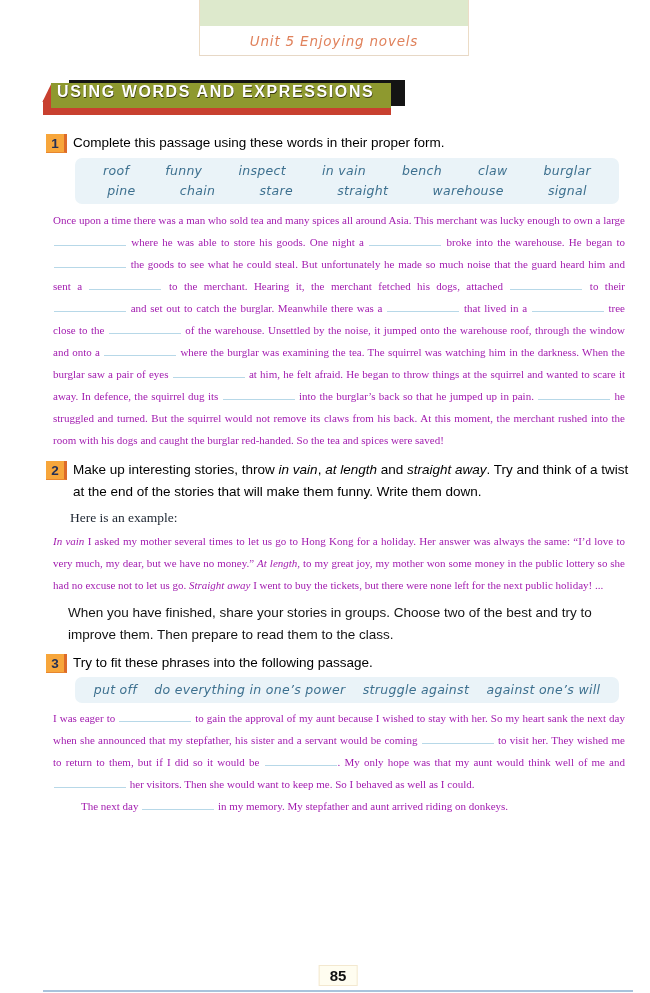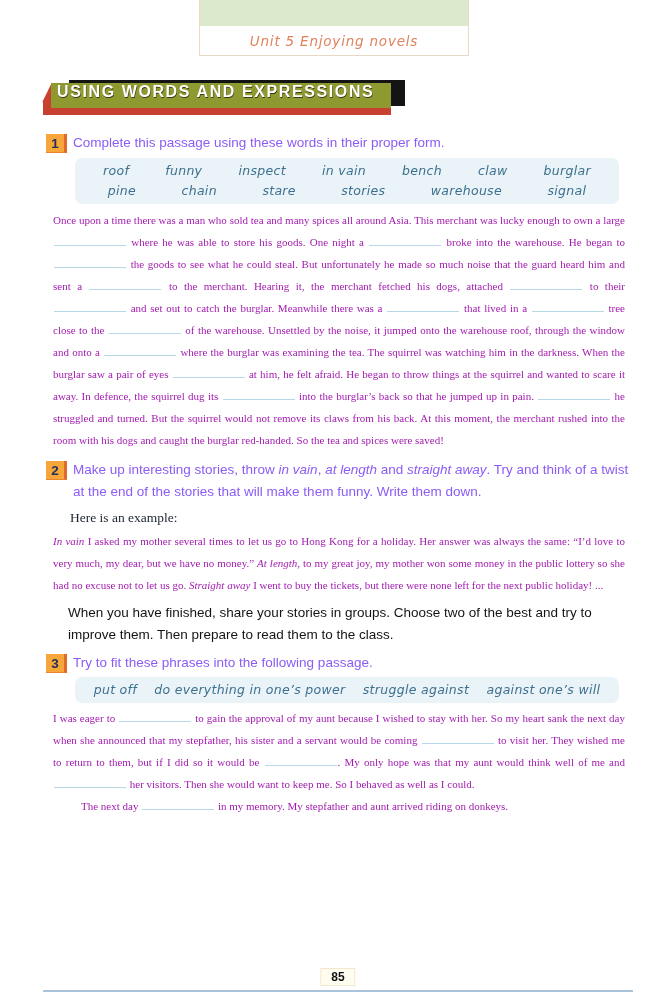--- a/index.html
+++ b/index.html
@@ -25,21 +25,21 @@
                 padding-left:6px;white-space:nowrap;text-shadow:0.5px 0.5px 0 #3a3a10;}
 
   
   .content{position:absolute;left:0;top:116px;width:650px;}
   .ex-head{display:flex;align-items:flex-start;margin:16px 30px 0 33px;}
   .ex-head.tight{margin-top:8px;}
   .badge{flex:0 0 auto;width:18px;height:18px;margin-top:2px;background:#f7a63b;
          border-right:3px solid #dd6b2a;border-bottom:1px solid #e8862e;
          color:#253055;font-weight:bold;font-size:13.5px;
          display:flex;align-items:center;justify-content:center;}
-  .ex-instr{margin-left:6px;font-size:13.5px;line-height:22px;color:#8b5cf6;max-width:556px;}
+  .ex-instr{margin-left:6px;font-size:13.5px;line-height:22px;color:#000000;max-width:556px;}
 
   .bank{background:#eaf3f8;border-radius:7px;margin:4px 44px 0 62px;padding:3px 10px;}
   .bank.b3{margin-top:3px;}
   .bank-row{display:flex;justify-content:space-around;line-height:20px;}
   .bank-word{color:#3d708f;font-style:italic;font-size:12.5px;letter-spacing:0.3px;
              font-family:"DejaVu Sans",sans-serif;white-space:nowrap;}
 
   .passage{font-family:"Liberation Serif",serif;font-size:11px;line-height:22px;
            color:#a21caf;text-align:justify;margin:5px 38px 0 40px;}
   .blank{display:inline-block;width:72px;height:0.9em;border-bottom:1.5px solid #b7d8e8;
@@ -47,21 +47,21 @@
   .it{font-style:italic;}
 
   .example-label{font-family:"Liberation Serif",serif;font-size:13.5px;line-height:22px;
                  color:#1c2430;margin:4px 38px 0 57px;}
   .followup{font-size:13.5px;line-height:22px;color:#141414;margin:6px 38px 0 55px;}
   .indent-para{text-indent:28px;}
 
   
   .pagenum{position:absolute;left:50%;transform:translateX(-50%);bottom:7px;
            background:#fffdf0;border:1px solid #f3e8cf;padding:1px 10px;
-           font-weight:bold;font-size:12px;color:#111111;}
+           font-weight:bold;font-size:15px;color:#111111;}
   .bottom-rule{position:absolute;left:30px;right:30px;bottom:1px;height:2px;background:#a9c3dc;}
 </style>
 </head>
 <body>
 
 <div class="page">
 
   <div class="unit-box">
     <div class="unit-green"></div>
     <div class="unit-label">Unit 5 Enjoying novels</div>
@@ -89,21 +89,21 @@
           <span class="bank-word">inspect</span>
           <span class="bank-word">in vain</span>
           <span class="bank-word">bench</span>
           <span class="bank-word">claw</span>
           <span class="bank-word">burglar</span>
         </div>
       <div class="bank-row">
           <span class="bank-word">pine</span>
           <span class="bank-word">chain</span>
           <span class="bank-word">stare</span>
-          <span class="bank-word">stories</span>
+          <span class="bank-word">straight</span>
           <span class="bank-word">warehouse</span>
           <span class="bank-word">signal</span>
         </div>
     </div>
     <div class="passage"><span>Once upon a time there was a man who sold tea and many spices all around Asia. This merchant was lucky enough to own a large </span><span class="blank"></span><span> where he was able to store his goods. One night a </span><span class="blank"></span><span> broke into the warehouse. He began to </span><span class="blank"></span><span> the goods to see what he could steal. But unfortunately he made so much noise that the guard heard him and sent a </span><span class="blank"></span><span> to the merchant. Hearing it, the merchant fetched his dogs, attached </span><span class="blank"></span><span> to their </span><span class="blank"></span><span> and set out to catch the burglar. Meanwhile there was a </span><span class="blank"></span><span> that lived in a </span><span class="blank"></span><span> tree close to the </span><span class="blank"></span><span> of the warehouse. Unsettled by the noise, it jumped onto the warehouse roof, through the window and onto a </span><span class="blank"></span><span> where the burglar was examining the tea. The squirrel was watching him in the darkness. When the burglar saw a pair of eyes </span><span class="blank"></span><span> at him, he felt afraid. He began to throw things at the squirrel and wanted to scare it away. In defence, the squirrel dug its </span><span class="blank"></span><span> into the burglar’s back so that he jumped up in pain. </span><span class="blank"></span><span> he struggled and turned. But the squirrel would not remove its claws from his back. At this moment, the merchant rushed into the room with his dogs and caught the burglar red-handed. So the tea and spices were saved!</span></div>
 
     <div class="ex-head tight">
       <div class="badge">2</div>
       <div class="ex-instr"><span>Make up interesting stories, throw </span><span class="it">in vain</span><span>, </span><span class="it">at length</span><span> and </span><span class="it">straight away</span><span>. Try and think of a twist at the end of the stories that will make them funny. Write them down.</span></div>
     </div>

